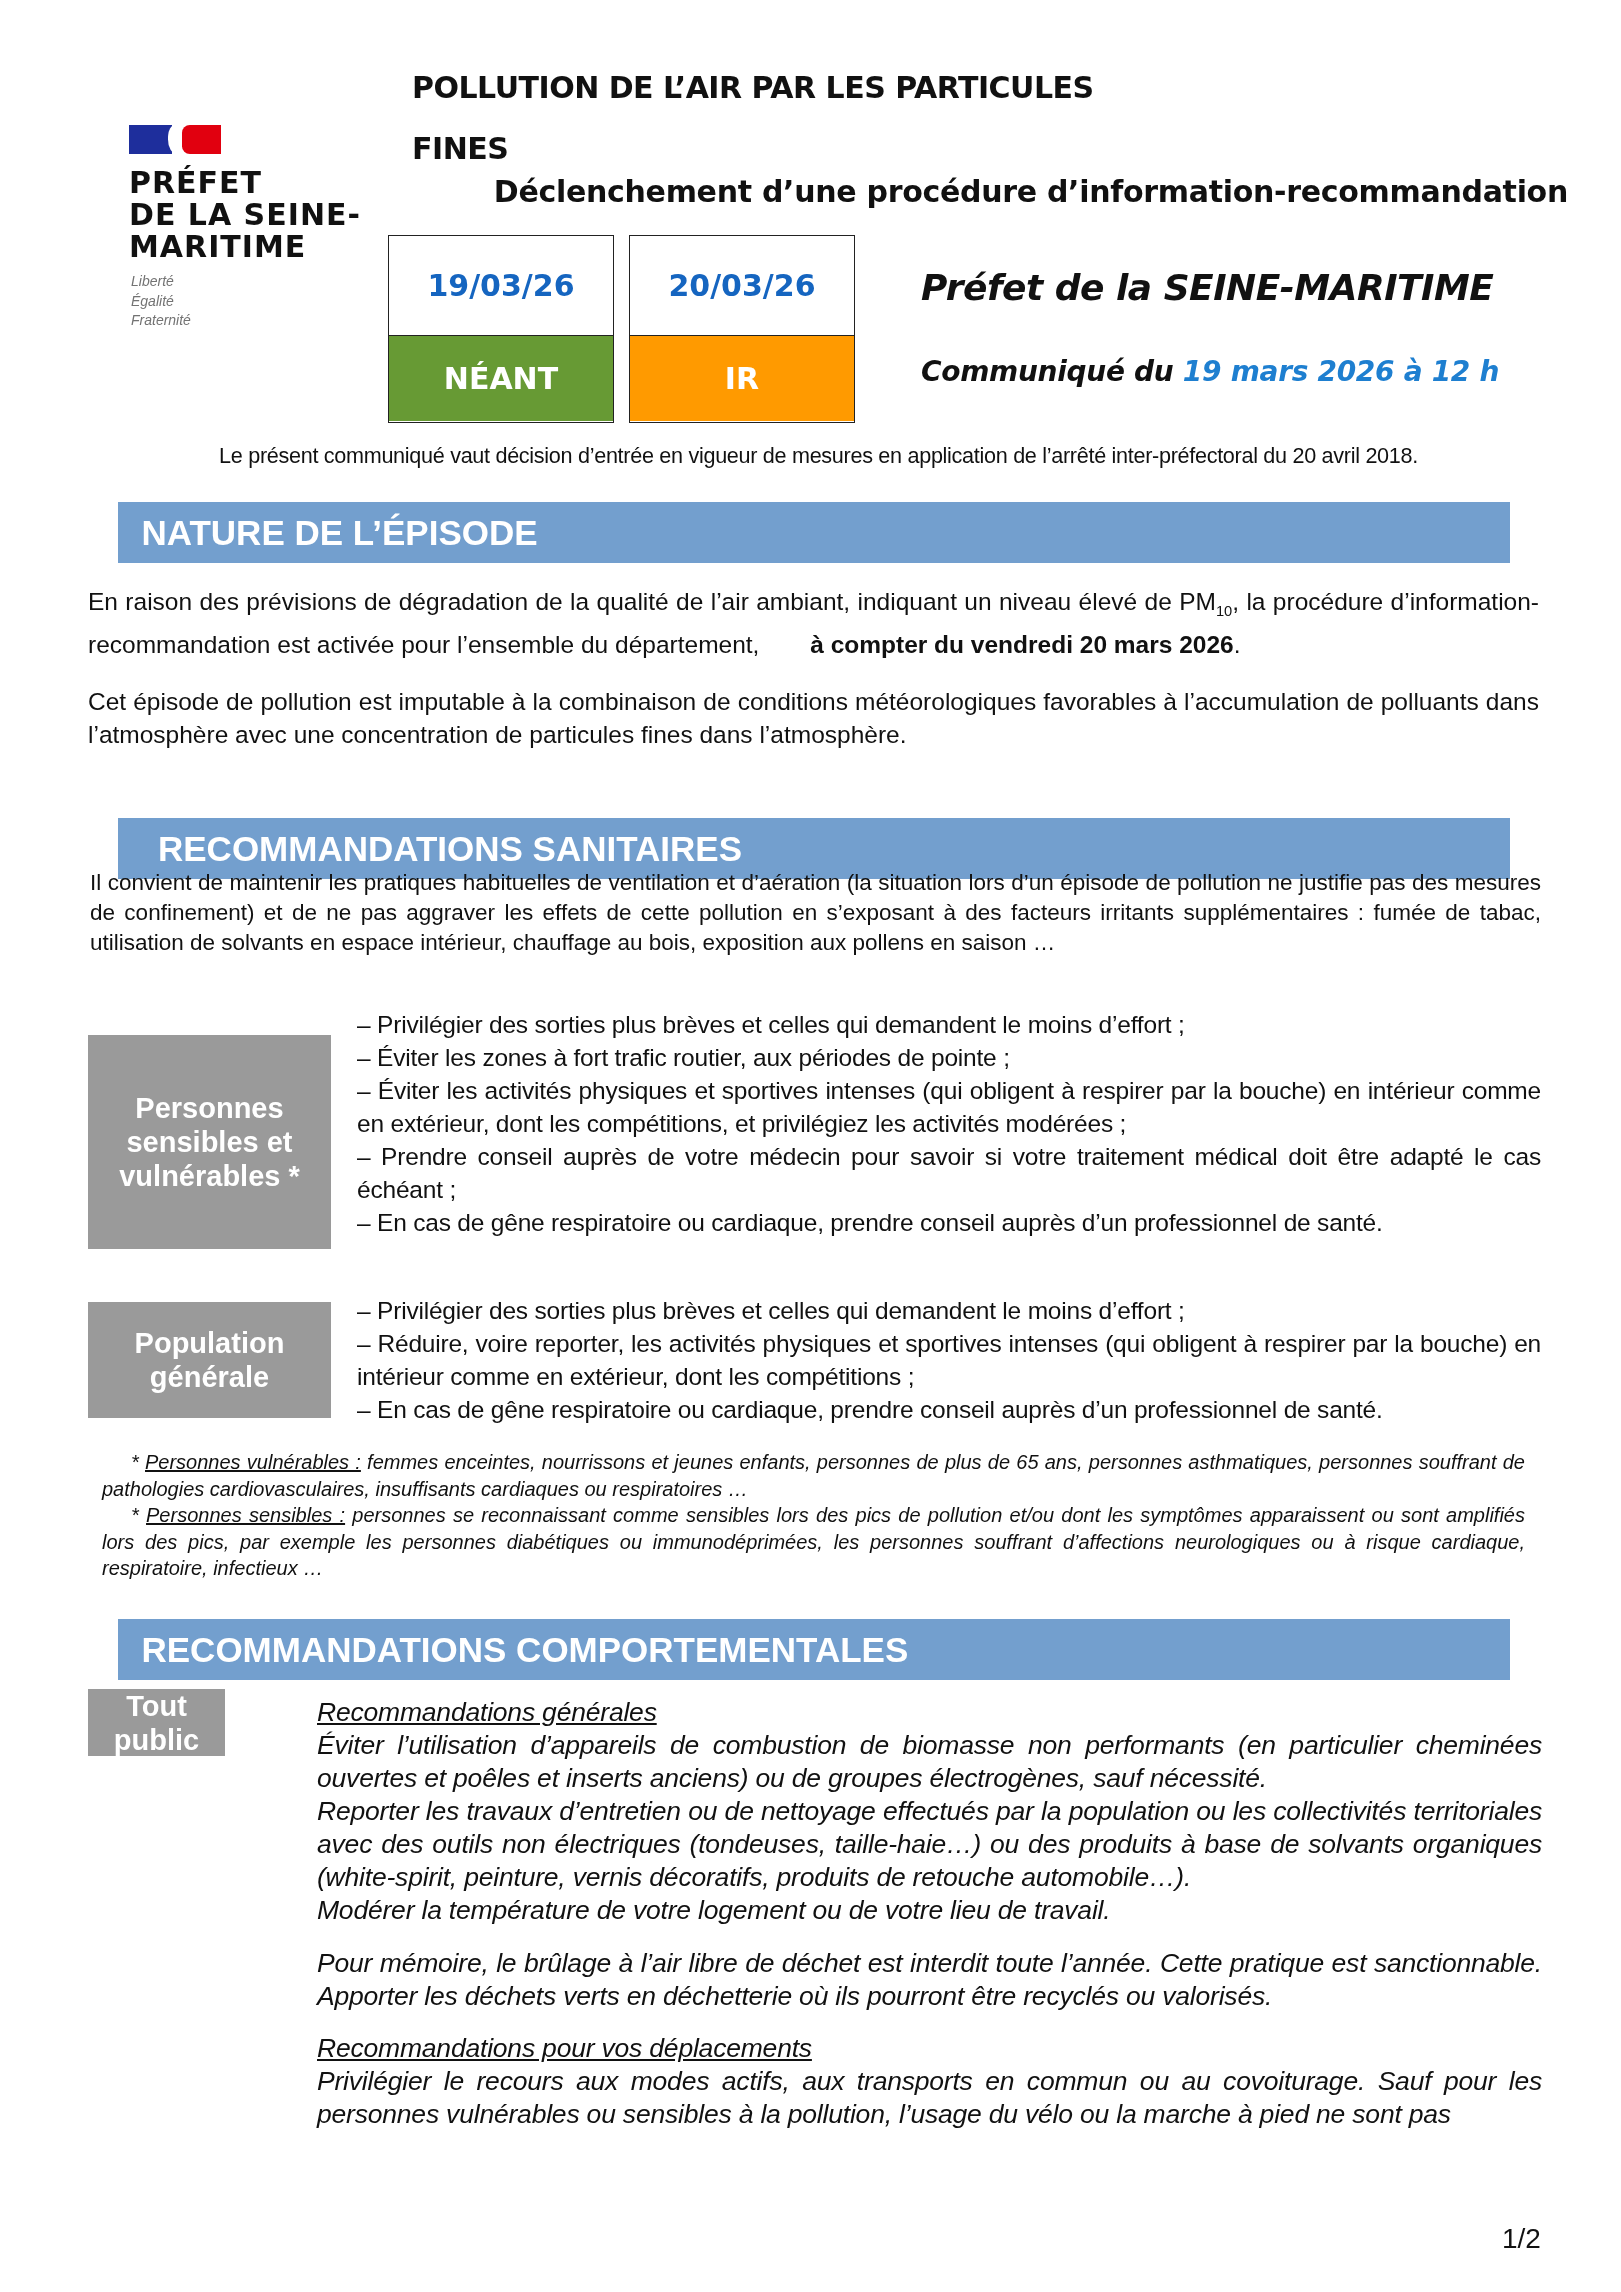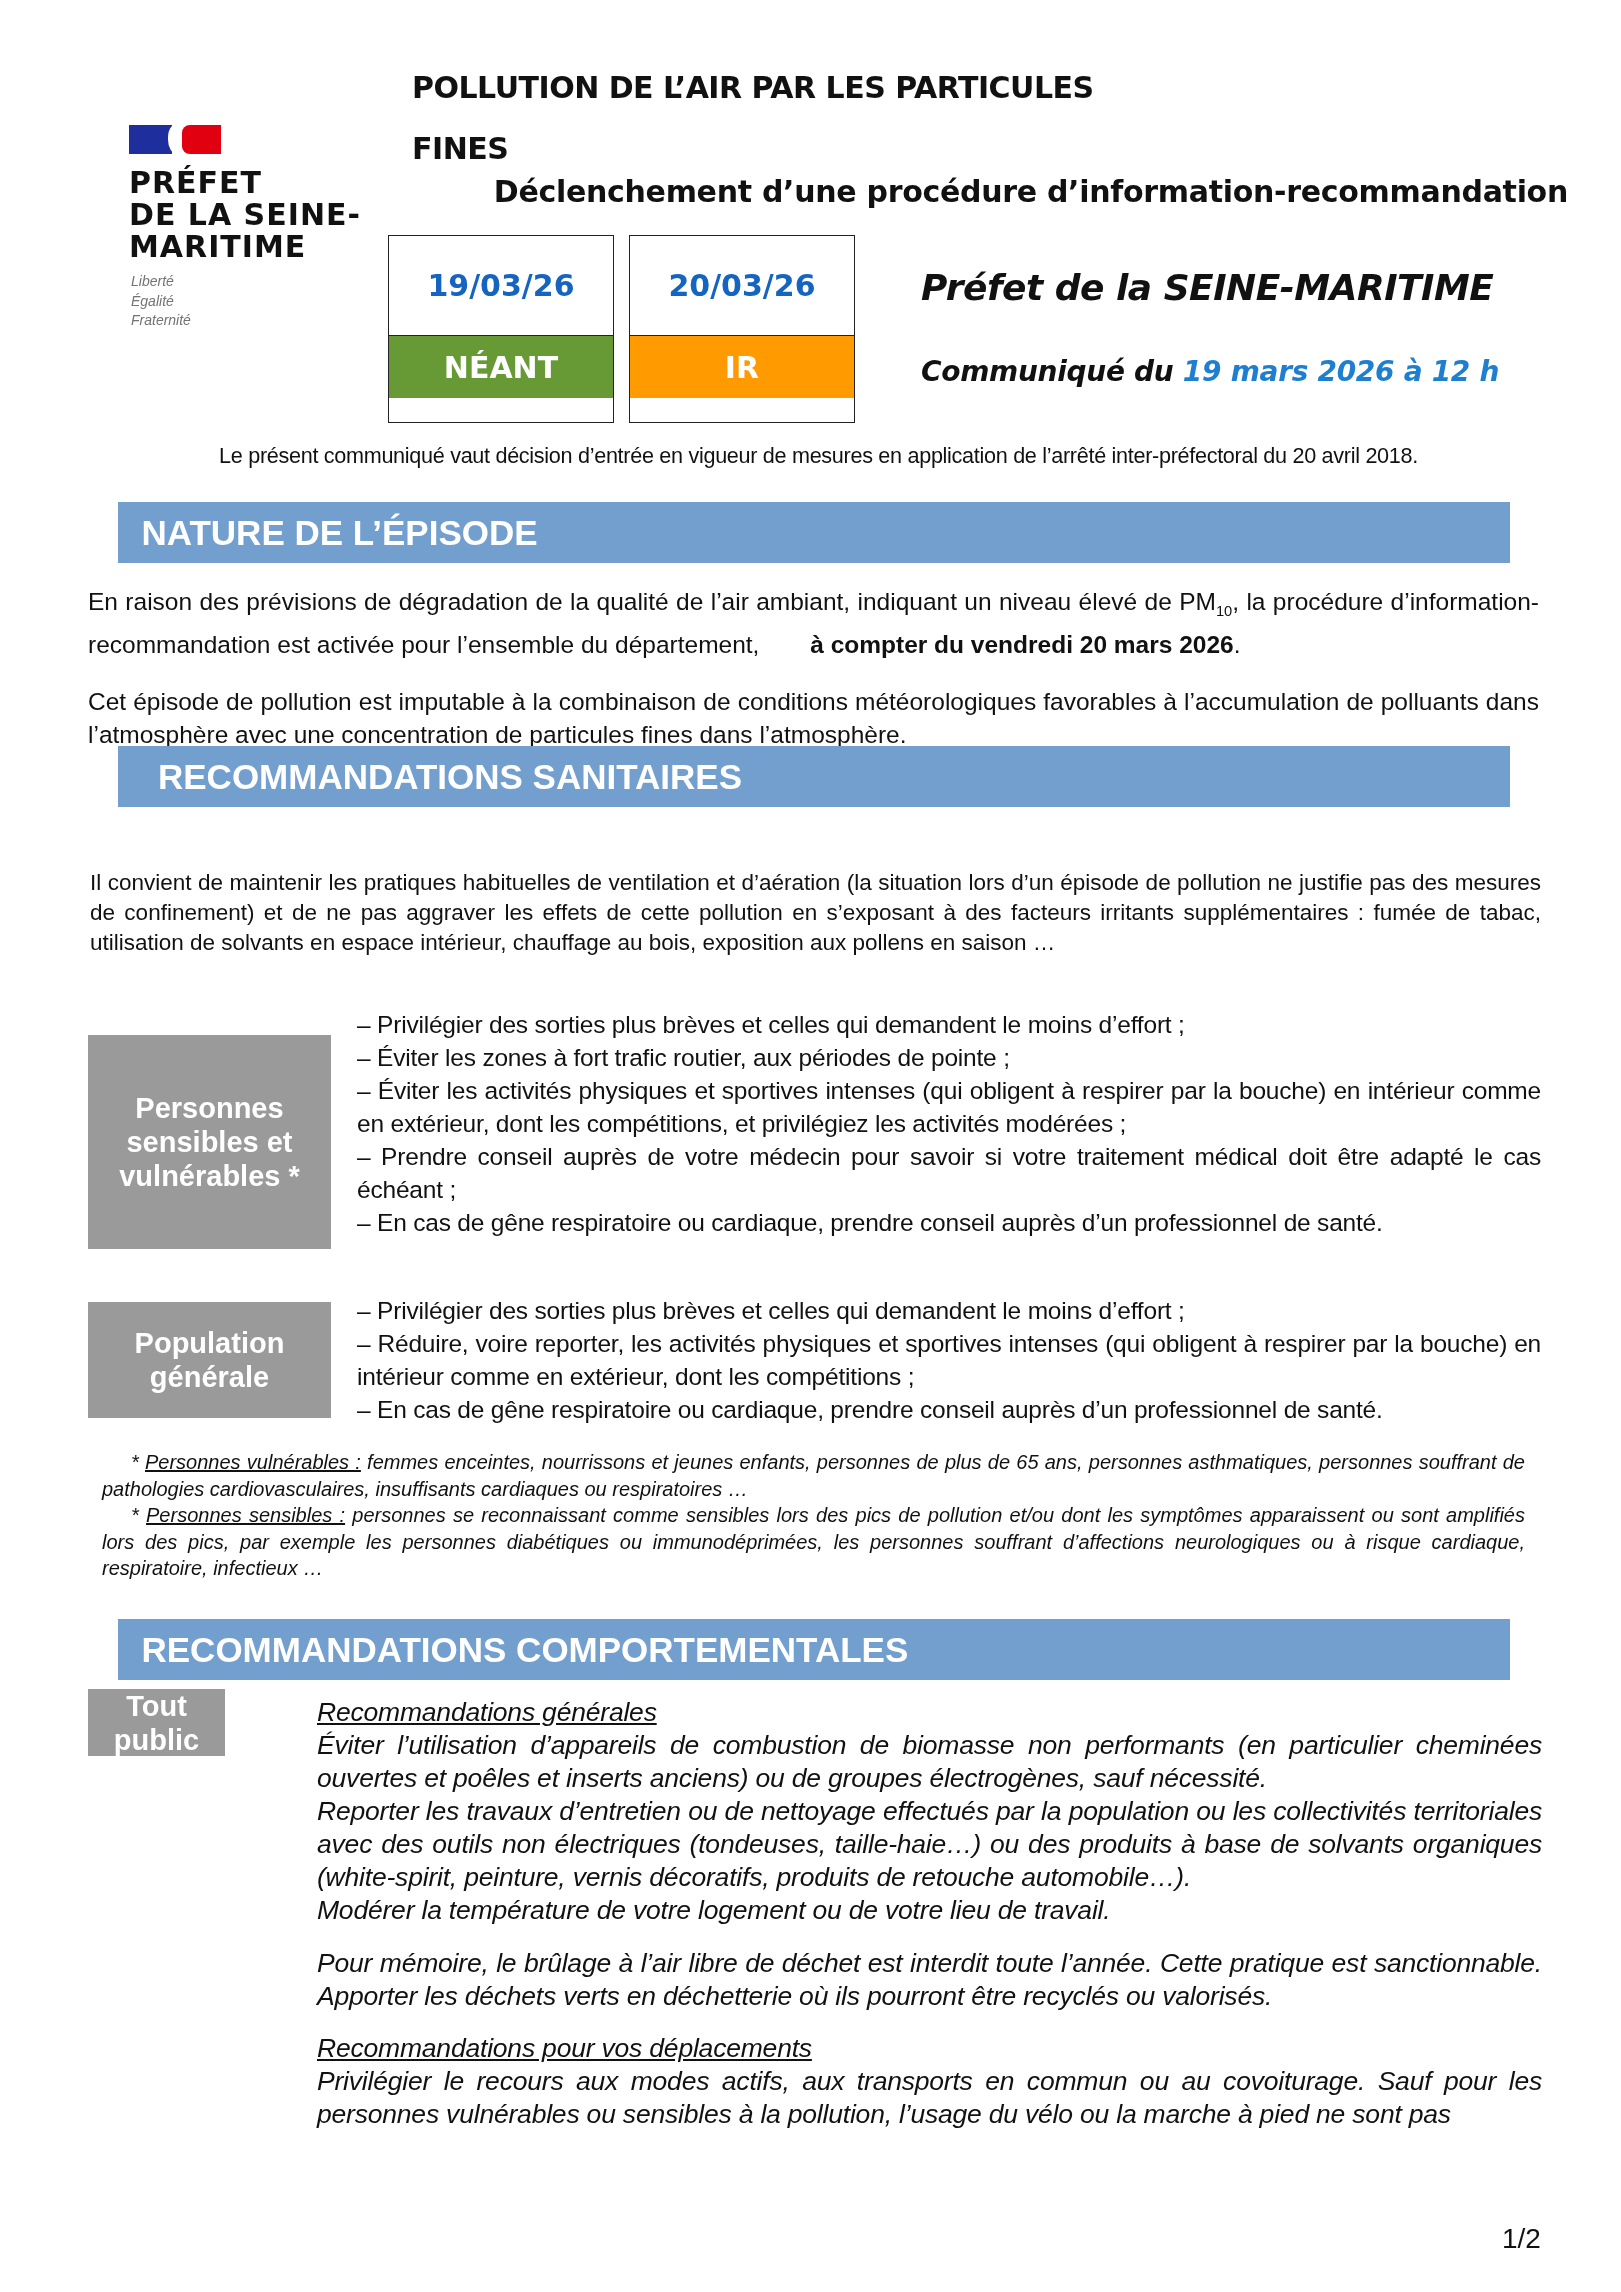--- a/index.html
+++ b/index.html
@@ -14,21 +14,21 @@
   .prefet-logo { position: absolute; left: 129px; top: 167px; font-family: "DejaVu Sans", sans-serif; font-weight: bold; font-size: 30px; line-height: 32px; letter-spacing: 1px; color: #111; }
   .devise { position: absolute; left: 131px; top: 272px; font-family: Liberation Sans, sans-serif; font-style: italic; font-size: 14px; line-height: 19.6px; color: #737373; }
 
   
   .title { position: absolute; left: 412px; top: 57px; width: 1137px; text-align: left; font-family: "DejaVu Sans", sans-serif; font-weight: bold; font-size: 30px; line-height: 61px; letter-spacing: -0.5px; }
   .subtitle { position: absolute; left: 392px; top: 174px; width: 1176px; text-align: right; font-family: "DejaVu Sans", sans-serif; font-weight: bold; font-size: 30px; letter-spacing: -0.3px; }
 
   
   .daybox { position: absolute; top: 235px; width: 226px; height: 188px; border: 1.5px solid #222; }
   .daybox .date { height: 100px; display: flex; align-items: center; justify-content: center; font-family: "DejaVu Sans", sans-serif; font-weight: bold; font-size: 30px; color: #1565c0; border-bottom: 1.5px solid #222; }
-  .daybox .level { height: 62px; display: flex; align-items: center; justify-content: center; font-family: "DejaVu Sans", sans-serif; font-weight: bold; font-size: 30px; color: #fff; }
+  .daybox .level { height: 85px; display: flex; align-items: center; justify-content: center; font-family: "DejaVu Sans", sans-serif; font-weight: bold; font-size: 30px; color: #fff; }
 
   .prefet-right { position: absolute; left: 921px; top: 267px; font-family: "DejaVu Sans", sans-serif; font-weight: bold; font-style: italic; font-size: 36px; letter-spacing: -0.5px; }
   .communique { position: absolute; left: 921px; top: 355px; font-family: "DejaVu Sans", sans-serif; font-weight: bold; font-style: italic; font-size: 28px; letter-spacing: -0.3px; }
   .communique .hl { color: #1e7fd0; }
 
   .decision { position: absolute; left: 98px; top: 443px; width: 1441px; text-align: center; font-size: 21.6px; letter-spacing: -0.3px; }
 
   
   .section-bar { position: absolute; left: 118px; width: 1392px; height: 61px; background: #739fce; color: #fff; font-family: "Liberation Sans", sans-serif; font-weight: bold; font-size: 35px; line-height: 61px; padding-left: 23.5px; }
 
@@ -94,21 +94,21 @@
 </div>
 
 <div class="decision">Le présent communiqué vaut décision d’entrée en vigueur de mesures en application de l’arrêté inter-préfectoral du 20 avril 2018.</div>
 
 <div class="section-bar" style="top:502px;">NATURE DE L’ÉPISODE</div>
 <div class="para" style="top:585px;">
   <span>En raison des prévisions de dégradation de la qualité de l’air ambiant, indiquant un niveau élevé de PM</span><sub>10</sub><span>, la procédure d’information-recommandation est activée pour l’ensemble du département, </span><b>à compter du vendredi 20 mars 2026</b><span>.</span>
 </div>
 <div class="para" style="top:685px;">Cet épisode de pollution est imputable à la combinaison de conditions météorologiques favorables à l’accumulation de polluants dans l’atmosphère avec une concentration de particules fines dans l’atmosphère.</div>
 
-<div class="section-bar" style="top:746px;padding-left:40px;">RECOMMANDATIONS SANITAIRES</div>
+<div class="section-bar" style="top:818px;padding-left:40px;">RECOMMANDATIONS SANITAIRES</div>
 <div class="smallpara" style="top:868px;">Il convient de maintenir les pratiques habituelles de ventilation et d’aération (la situation lors d’un épisode de pollution ne justifie pas des mesures de confinement) et de ne pas aggraver les effets de cette pollution en s’exposant à des facteurs irritants supplémentaires : fumée de tabac, utilisation de solvants en espace intérieur, chauffage au bois, exposition aux pollens en saison …</div>
 
 <div class="grey-label" style="left:88px; top:1035px; width:243px; height:214px;">Personnes sensibles et vulnérables *</div>
 <div class="list" style="top:1008px;">
   <div>– Privilégier des sorties plus brèves et celles qui demandent le moins d’effort ;</div>
   <div>– Éviter les zones à fort trafic routier, aux périodes de pointe ;</div>
   <div>– Éviter les activités physiques et sportives intenses (qui obligent à respirer par la bouche) en intérieur comme en extérieur, dont les compétitions, et privilégiez les activités modérées ;</div>
   <div>– Prendre conseil auprès de votre médecin pour savoir si votre traitement médical doit être adapté le cas échéant ;</div>
   <div>– En cas de gêne respiratoire ou cardiaque, prendre conseil auprès d’un professionnel de santé.</div>
 </div>

